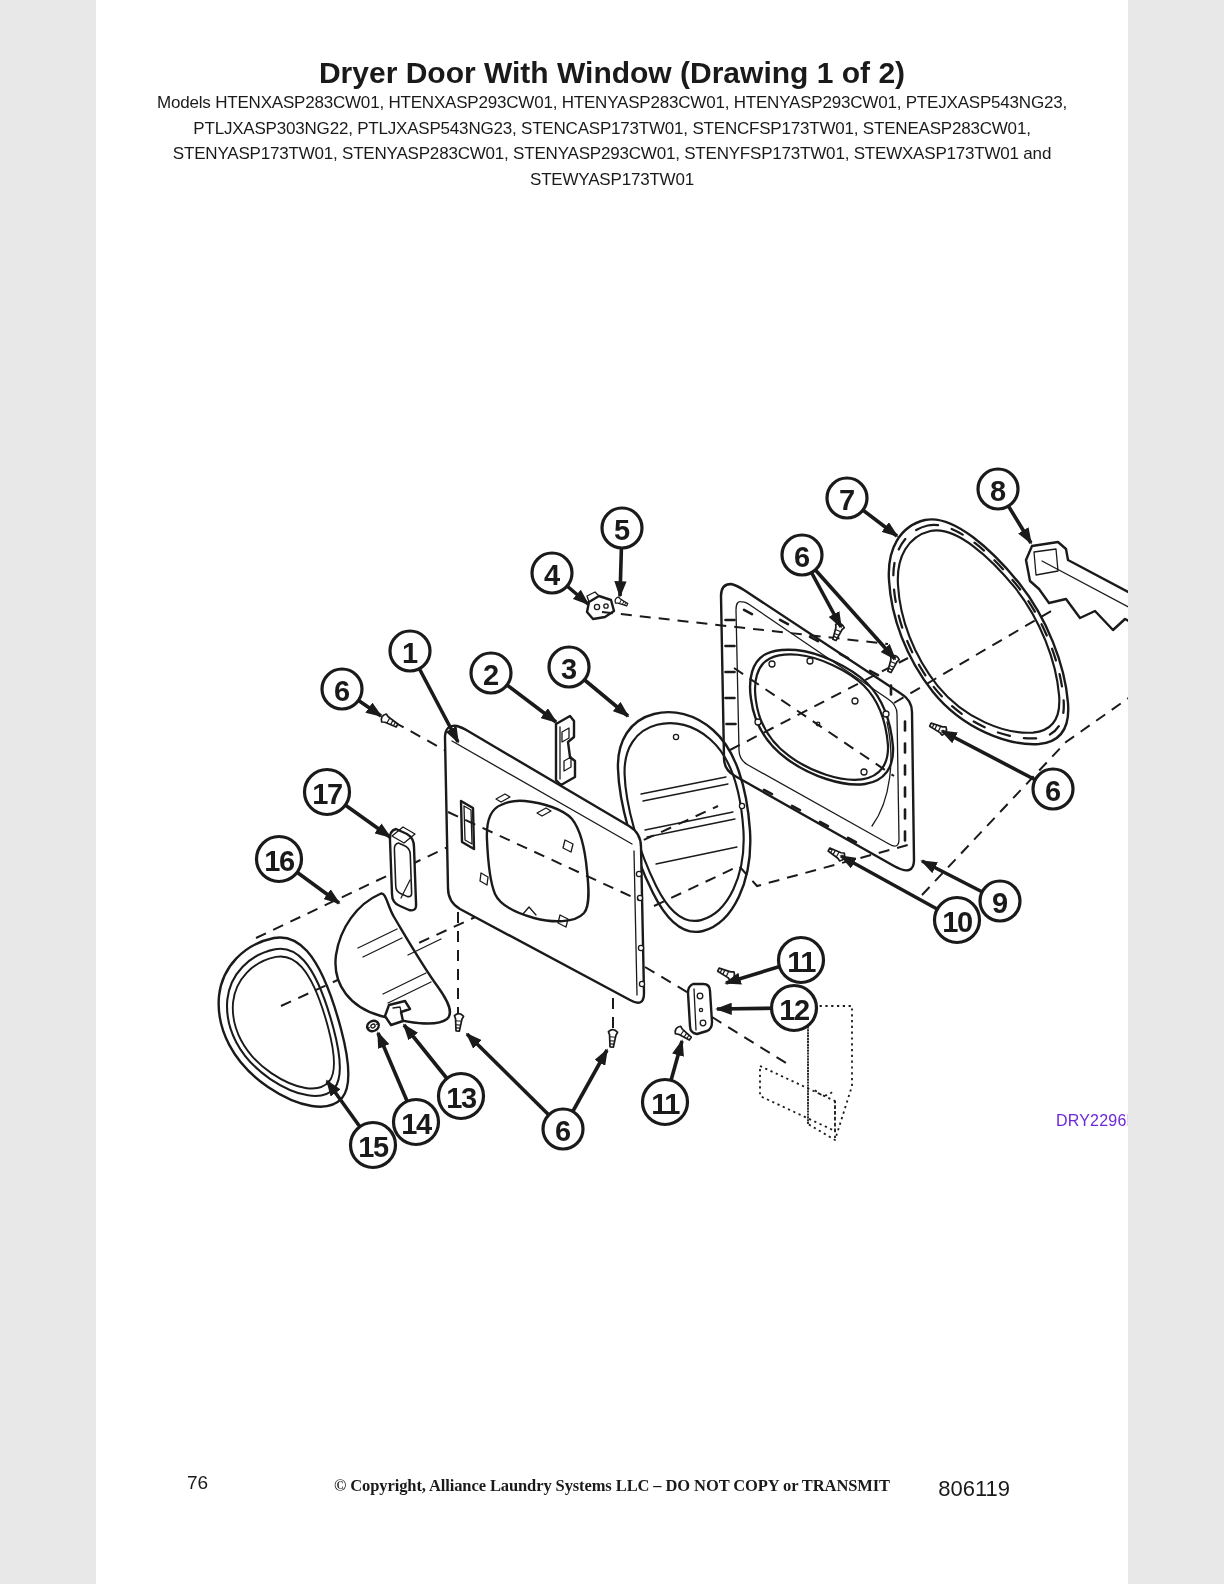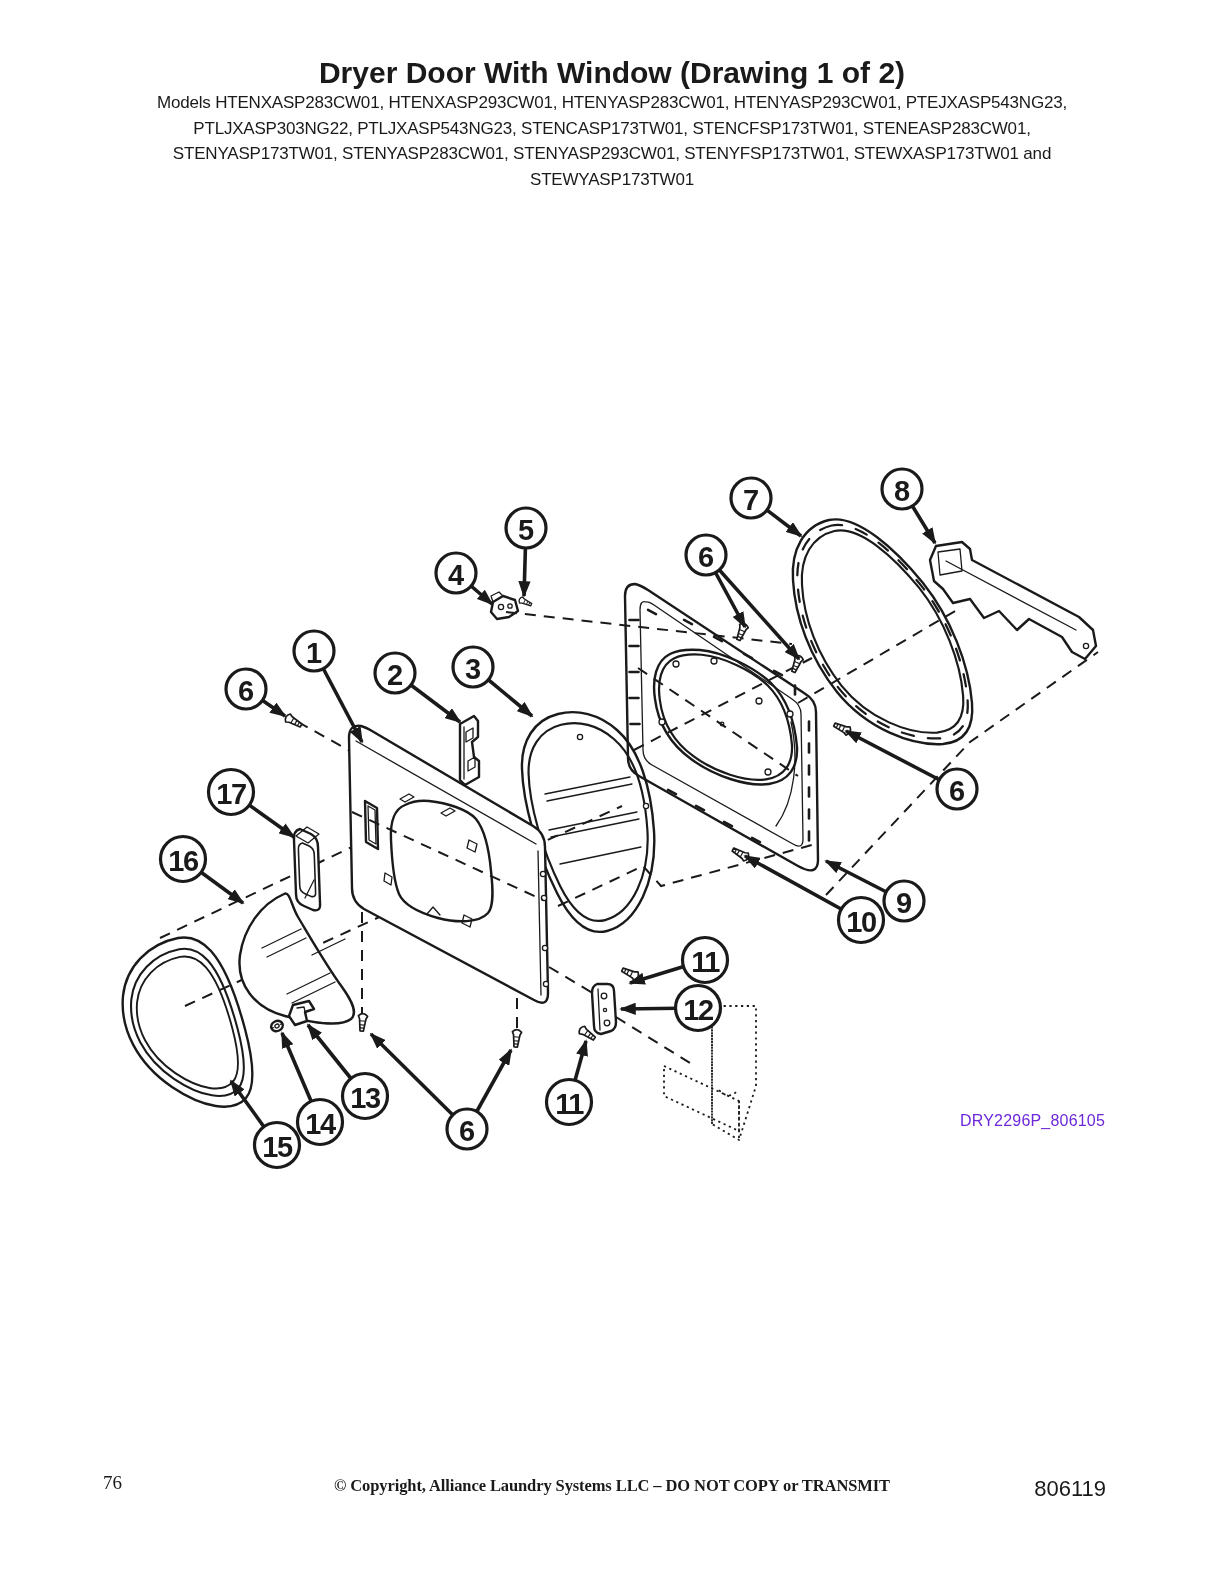--- a/index.html
+++ b/index.html
@@ -1,27 +1,27 @@
 <!DOCTYPE html>
 <html><head>
 <meta charset="utf-8">
 <style>
   html,body{margin:0;padding:0;background:#e8e8e8;}
   .page{
-    position:relative;width:1224px;height:1584px;background:#ffffff;margin:0 auto;
+    position:relative;width:1032px;height:1584px;background:#ffffff;margin:0 auto;
     font-family:"Liberation Sans","DejaVu Sans",sans-serif;color:#1a1a1a;overflow:hidden;
   }
   .header{position:absolute;top:56px;left:0;width:100%;text-align:center;}
   .title{font-size:30px;font-weight:bold;letter-spacing:0;}
   .models{font-size:17px;letter-spacing:-0.2px;line-height:25.5px;}
   .models div{white-space:nowrap;}
   svg.diagram{position:absolute;left:0;top:0;width:1224px;height:1584px;}
   .code-label{position:absolute;left:960px;top:1112px;width:140px;text-align:right;
     font-size:16px;color:#6d28d9;letter-spacing:0.2px;}
-  .footer-page{position:absolute;left:103px;top:1472px;font-size:19px;font-family:Liberation Serif, serif;}
+  .footer-page{position:absolute;left:91px;top:1472px;font-size:19px;}
   .footer-copy{position:absolute;left:0;top:1476px;width:100%;text-align:center;
     font-size:16.5px;font-weight:bold;letter-spacing:-0.1px;font-family:Liberation Serif, serif;}
   .footer-doc{position:absolute;right:118px;top:1476px;font-size:22px;}
   
   .ink{stroke:#1a1a1a;fill:none;stroke-width:2.4;stroke-linejoin:round;stroke-linecap:round;}
   .ink-thin{stroke:#1a1a1a;fill:none;stroke-width:1.3;stroke-linejoin:round;stroke-linecap:round;}
   .paper{fill:#ffffff;}
   .dash{stroke:#1a1a1a;fill:none;stroke-width:2;stroke-dasharray:11 8;}
   .dot{stroke:#1a1a1a;fill:none;stroke-width:1.8;stroke-dasharray:2.2 3.6;stroke-linejoin:round;}
 </style>

